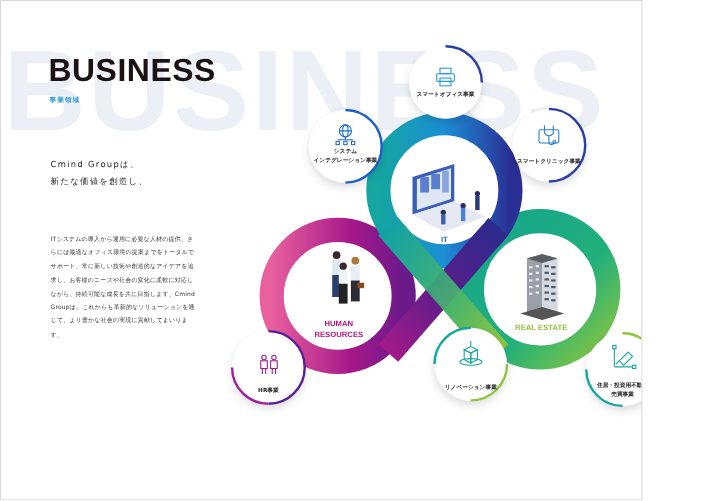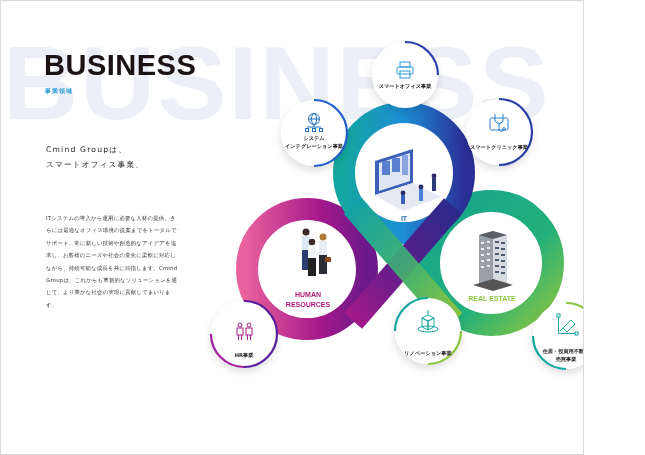--- a/index.html
+++ b/index.html
@@ -196,21 +196,21 @@
       <path d="M562 327 L570 319 L574 323 L566 331 Z"></path>
       <line x1="562" y1="327" x2="559" y2="330"></line>
     </g>
   </svg>
 
   <div class="title">BUSINESS</div>
   <div class="subtitle">事業領域</div>
 
   <div class="lead">
     <div>Cmind Groupは、</div>
-    <div>スマートオフィス事業、</div>
+    <div>新たな価値を創造し、</div>
   </div>
 
   <div class="body-text">ITシステムの導入から運用に必要な人材の提供、さらには最適なオフィス環境の提案までをトータルでサポート。常に新しい技術や創造的なアイデアを追求し、お客様のニーズや社会の変化に柔軟に対応しながら、持続可能な成長を共に目指します。Cmind Groupは、これからも革新的なソリューションを通じて、より豊かな社会の実現に貢献してまいります。</div>
 
   <div class="big-lbl" style="left:385px;top:213px;width:36px;font-size:7px;color:#1e6fc0;">IT</div>
   <div class="big-lbl" style="left:276px;top:289px;width:62px;font-size:7px;color:#b0187c;">
     <div>HUMAN</div>
     <div>RESOURCES</div>
   </div>
   <div class="big-lbl" style="left:455px;top:293px;width:72px;font-size:7px;color:#8cc63f;">REAL ESTATE</div>

